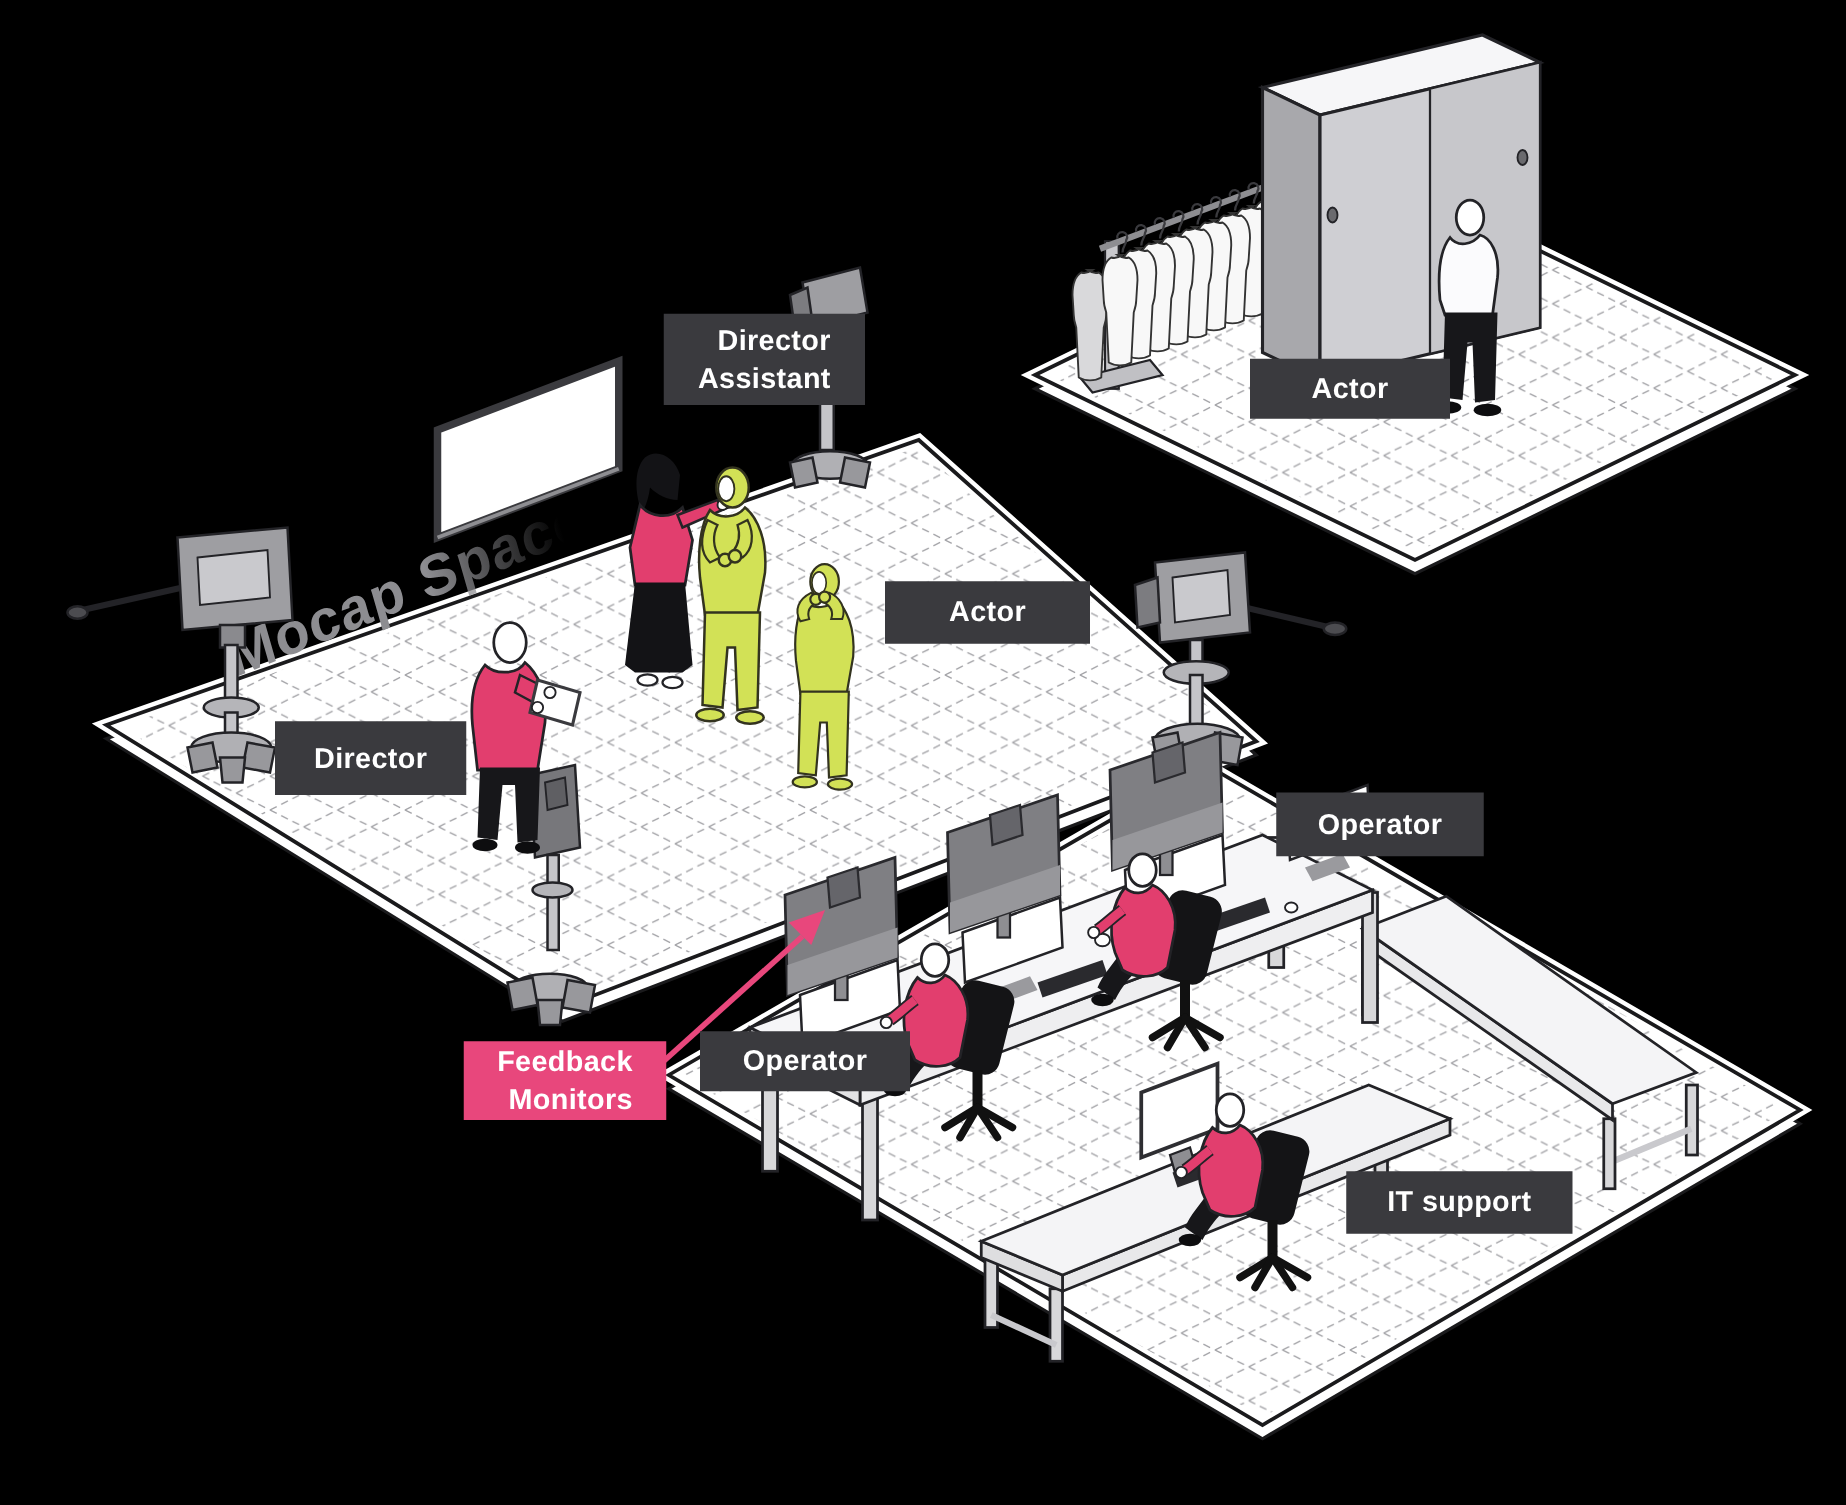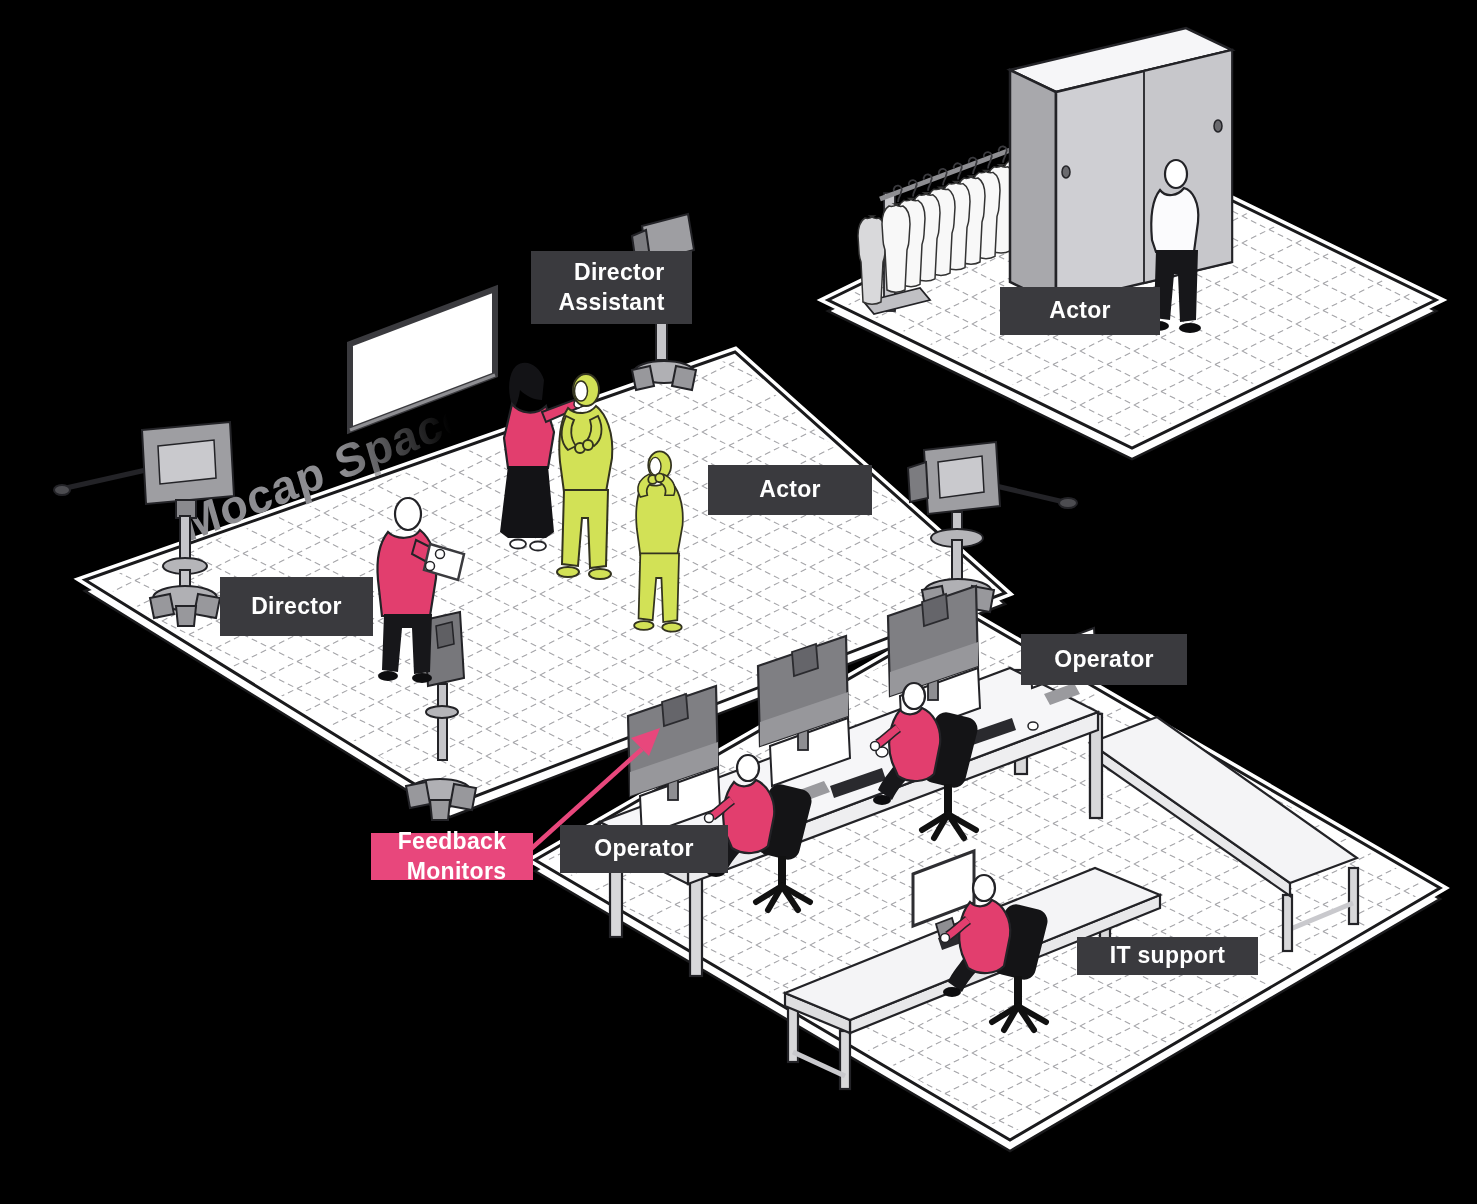--- a/index.html
+++ b/index.html
@@ -367,17 +367,17 @@
 <div class="lbl" style="left:1000px;top:287px;width:160px;height:48px;">Actor</div>
 
 <div class="lbl" style="left:708px;top:465px;width:164px;height:50px;">Actor</div>
 
 <div class="lbl" style="left:220px;top:577px;width:153px;height:59px;">Director</div>
 
 <div class="lbl" style="left:1021px;top:634px;width:166px;height:51px;">Operator</div>
 
 <div class="lbl" style="left:560px;top:825px;width:168px;height:48px;">Operator</div>
 
-<div class="lbl pink" style="left:371px;top:833px;width:162px;height:47px;">Feedback
+<div class="lbl pink" style="left:371px;top:833px;width:162px;height:63px;">Feedback
 Monitors</div>
 
-<div class="lbl" style="left:1077px;top:937px;width:181px;height:38px;">IT support</div>
+<div class="lbl" style="left:1077px;top:937px;width:181px;height:50px;">IT support</div>
 </div>
 
 </body></html>

